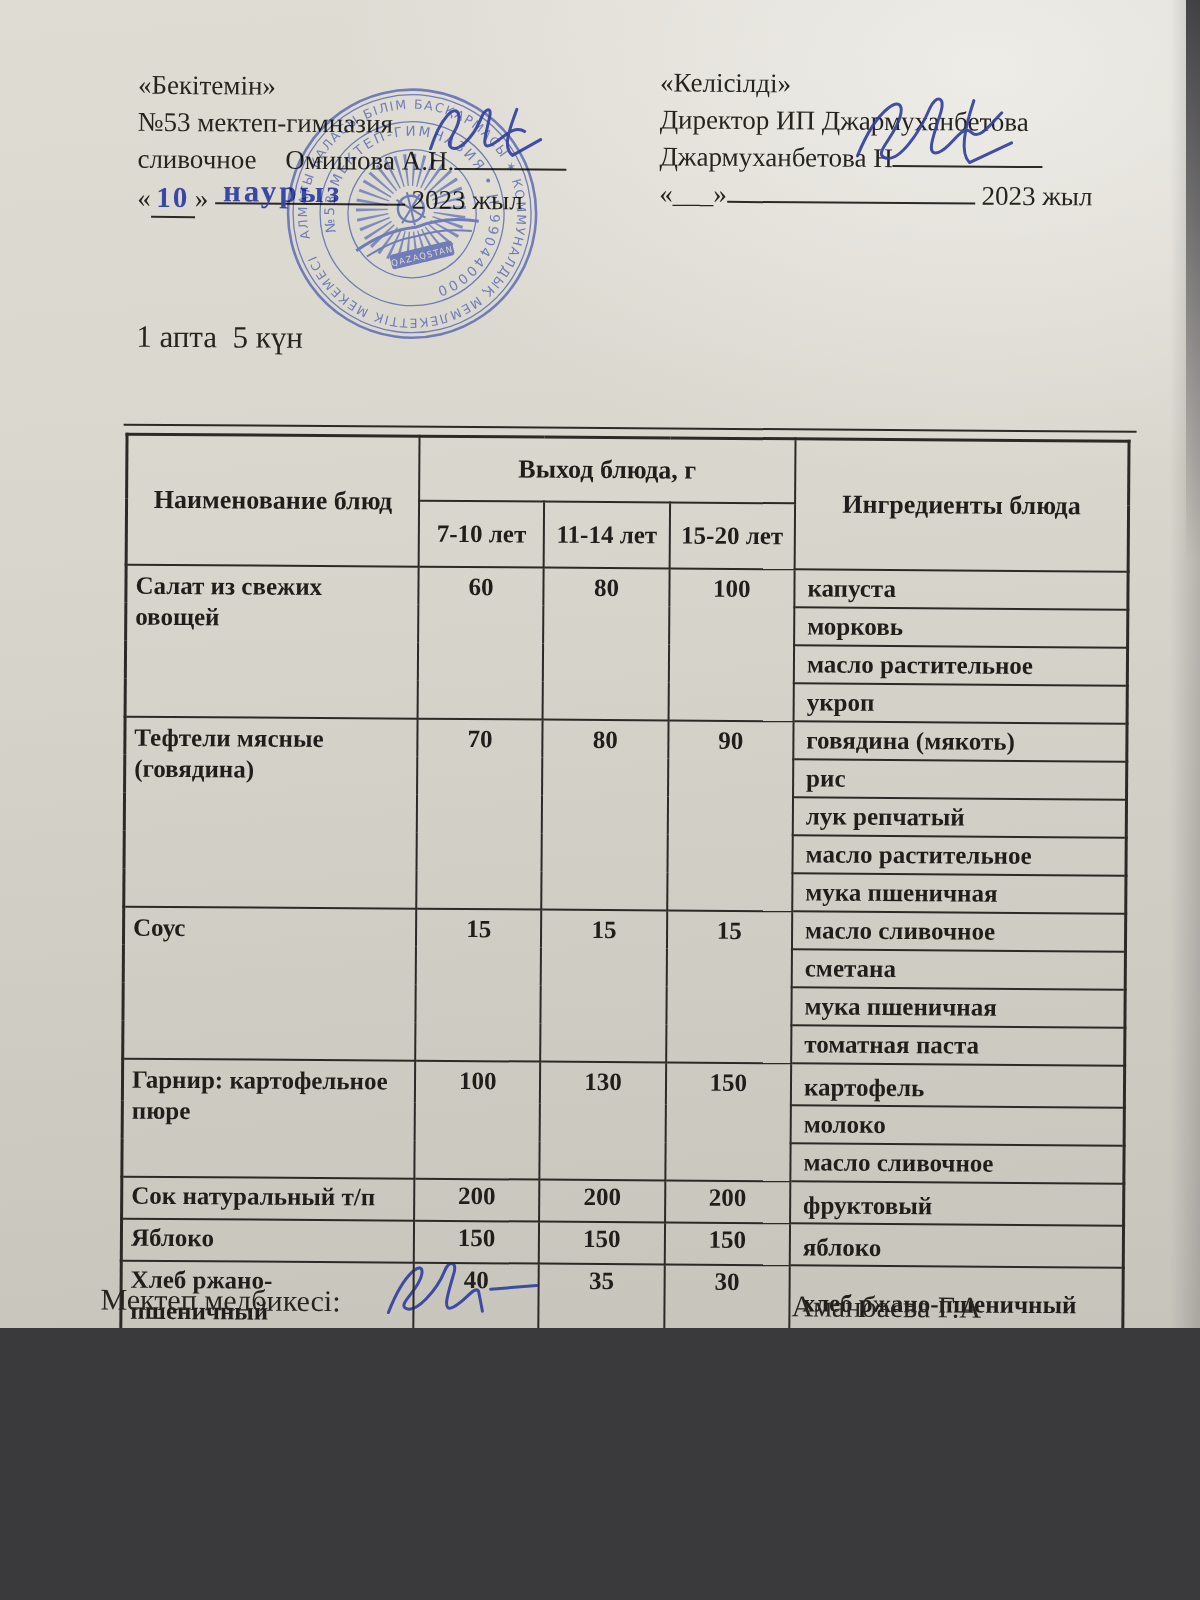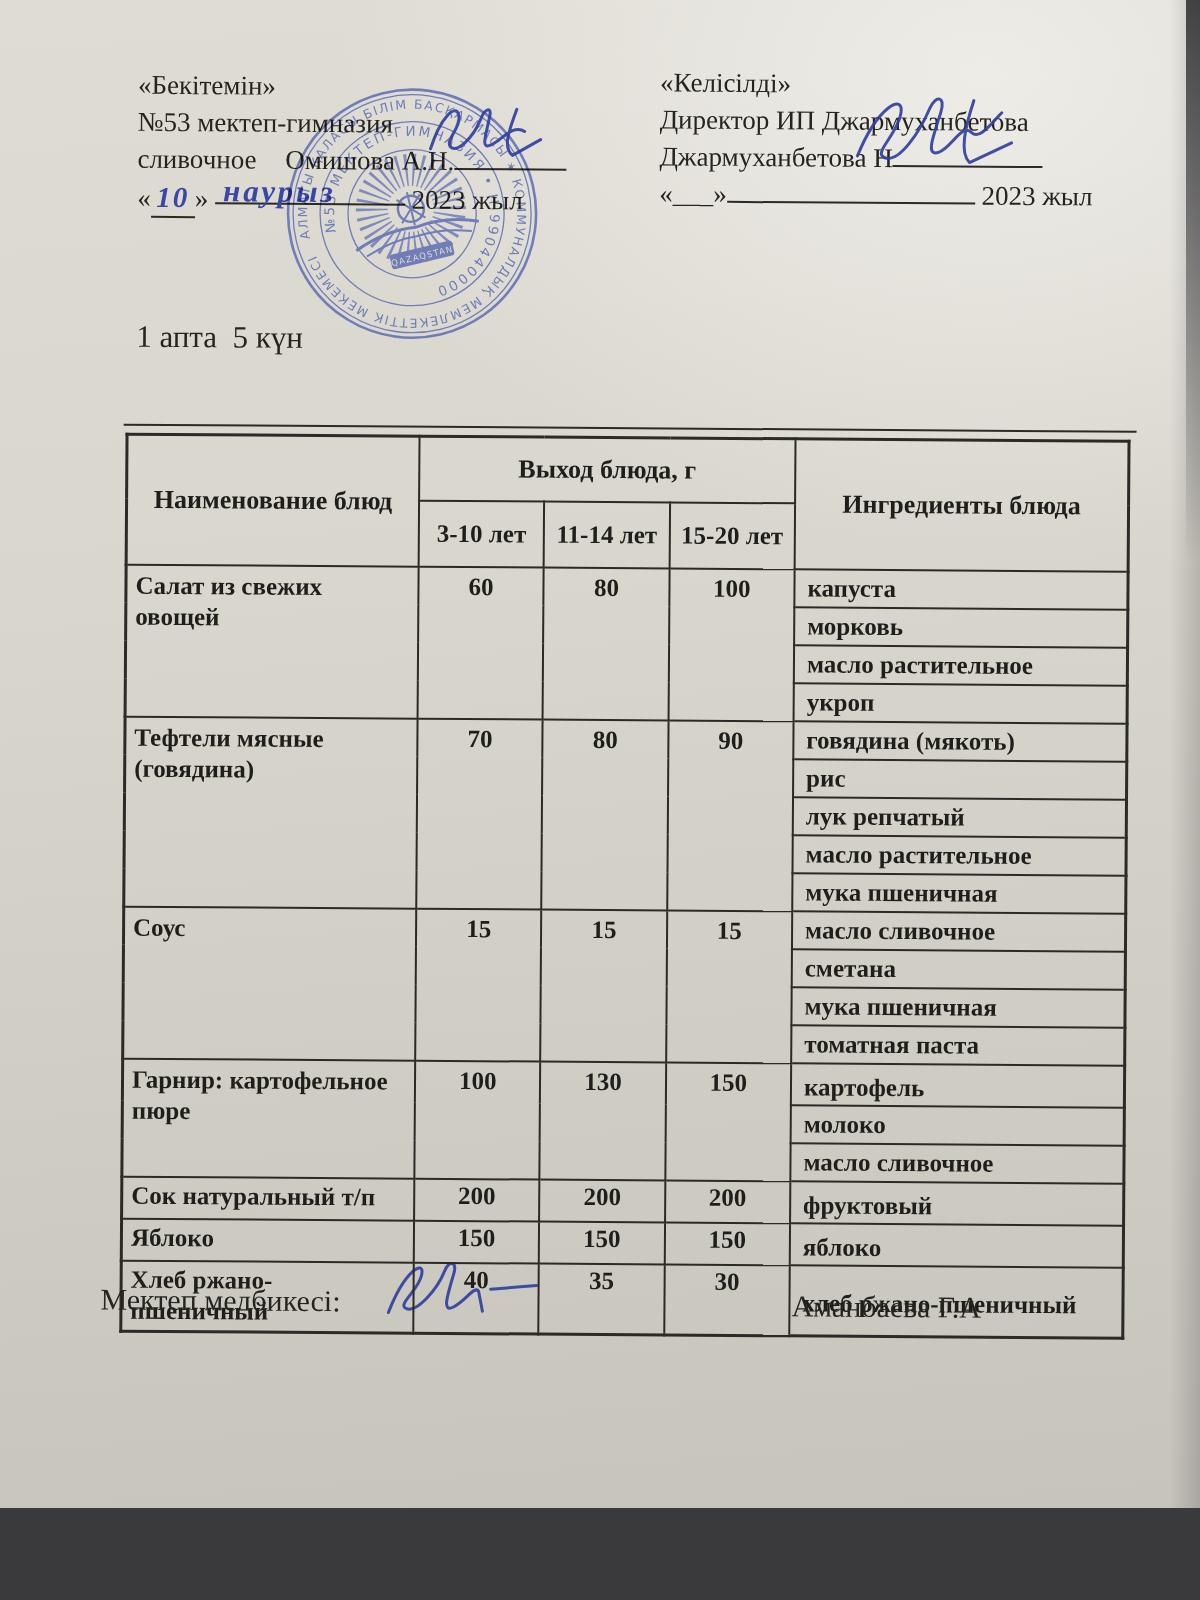--- a/index.html
+++ b/index.html
@@ -2,21 +2,21 @@
 <html><head>
 <meta charset="utf-8">
 <style>
   html,body{margin:0;padding:0;}
   body{
     width:1200px;height:1600px;overflow:hidden;
     background:#3a393c;
     font-family:"Liberation Serif", serif;
   }
   .photo{
-    position:relative;width:1200px;height:1508px;overflow:hidden;
+    position:relative;width:1200px;height:1328px;overflow:hidden;
     background:
       radial-gradient(120% 70% at 82% 5%, rgba(238,237,232,.95) 0%, rgba(238,237,232,0) 45%),
       linear-gradient(176deg,#dfdcd4 0%,#d9d6cd 38%,#cfccc4 72%,#c7c4bc 100%);
     color:#26241f;
   }
   
   .edge-right{
     position:absolute;right:0;top:0;width:14px;height:560px;
     background:linear-gradient(180deg, rgba(42,41,45,.85) 0%, rgba(42,41,45,.55) 40%, rgba(42,41,45,0) 100%);
   }
@@ -27,21 +27,21 @@
   .content{
     position:absolute;left:0;top:0;width:1200px;height:1600px;
     transform:rotate(0.4deg);transform-origin:600px 800px;
   }
 
   
   .hdr-block{position:absolute;font-size:27px;line-height:37px;white-space:nowrap;}
   .hdr-approve{left:133px;top:70px;}
   .hdr-agree{left:655px;top:64px;}
   .blank{display:inline-block;border-bottom:2px solid #2b2a26;height:24px;vertical-align:baseline;}
-  .hw{font-style:italic;color:#3947a5;font-weight:bold;}
+  .hw{color:#3947a5;font-weight:bold;}
   .hw-day{display:inline-block;min-width:44px;text-align:center;border-bottom:2px solid #2b2a26;
           font-size:29px;letter-spacing:2px;}
   .hw-month{position:relative;top:-6px;display:inline-block;font-size:31px;letter-spacing:3px;padding-left:8px;}
   .role-gap{display:inline-block;width:22px;}
 
   
   .stamp{position:absolute;left:277px;top:84px;opacity:.82;mix-blend-mode:multiply;
          transform:rotate(-14deg);}
   .stamp text{font-family:"DejaVu Sans", sans-serif;}
 
@@ -156,21 +156,21 @@
 
     <div class="table-wrap">
       <table class="menu">
         <thead>
           <tr>
             <th class="h-dish" rowspan="2">Наименование блюд</th>
             <th class="h-out" colspan="3">Выход блюда, г</th>
             <th class="h-ing" rowspan="2">Ингредиенты блюда</th>
           </tr>
           <tr>
-            <th class="h-age">3-10 лет</th>
+            <th class="h-age">7-10 лет</th>
             <th class="h-age">11-14 лет</th>
             <th class="h-age">15-20 лет</th>
           </tr>
         </thead>
         <tbody>
 
           <tr>
             <td class="dish" rowspan="4">Салат из свежих овощей</td>
             <td class="num" rowspan="4">60</td>
             <td class="num" rowspan="4">80</td>

